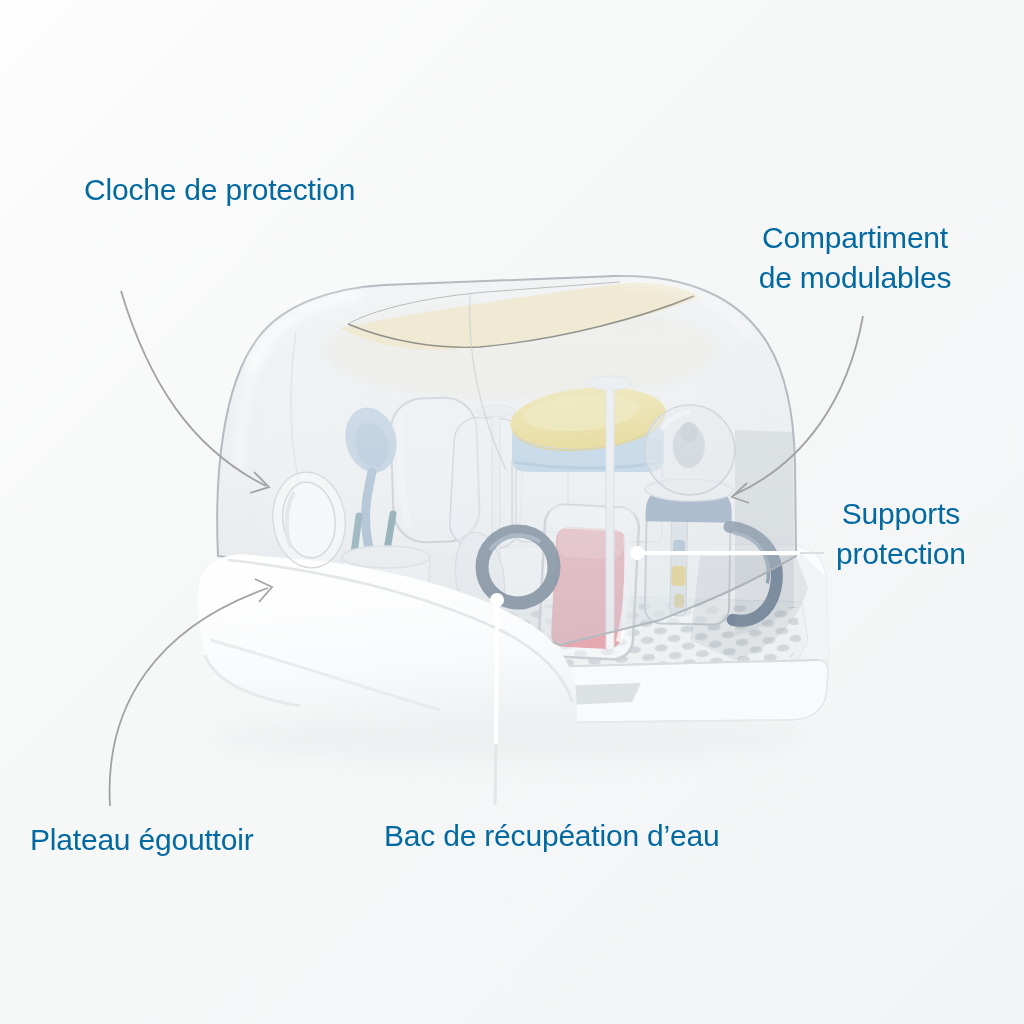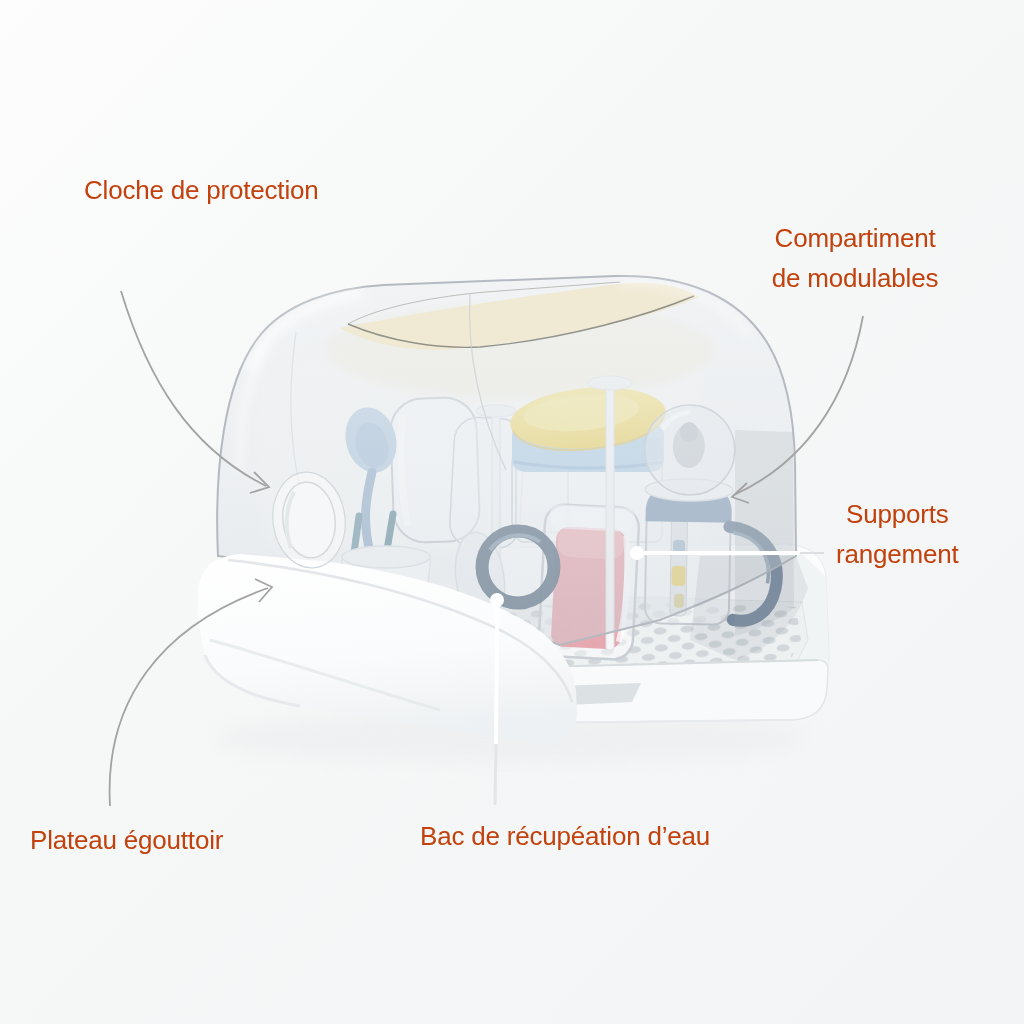--- a/index.html
+++ b/index.html
@@ -5,29 +5,29 @@
   html,body{margin:0;padding:0;}
   body{
     width:1024px;height:1024px;overflow:hidden;
     font-family:"Liberation Sans",sans-serif;
     background:linear-gradient(135deg,#fdfdfd 0%,#f6f7f7 40%,#f3f4f5 100%);
   }
   .stage{position:relative;width:1024px;height:1024px;}
   .illus{position:absolute;left:0;top:0;}
   .label{
     position:absolute;
-    font-size:26px;line-height:40px;letter-spacing:-0.2px;
-    color:#c2410c;white-space:nowrap;
+    font-size:30px;line-height:40px;letter-spacing:-0.2px;
+    color:#0369a1;white-space:nowrap;
   }
   .label span{display:block;}
   #label-cloche{left:84px;top:170px;}
   #label-compartiment{left:700px;top:218px;width:310px;text-align:center;}
   #label-supports{left:836px;top:494px;text-align:center;}
   #label-plateau{left:30px;top:820px;width:312px;}
-  #label-bac{left:384px;top:816px;margin-left:36px;}
+  #label-bac{left:384px;top:816px;}
 </style>
 </head>
 <body>
 
 <div class="stage">
 
   <svg class="illus" width="1024" height="1024" viewBox="0 0 1024 1024">
     <defs>
       <linearGradient id="gDome" x1="0" y1="0" x2="0" y2="1">
         <stop offset="0" stop-color="#eef1f4" stop-opacity="0.62"></stop>
@@ -245,21 +245,21 @@
     <span>Cloche de protection</span>
   </div>
 
   <div class="label" id="label-compartiment">
     <span>Compartiment</span>
     <span>de modulables</span>
   </div>
 
   <div class="label" id="label-supports">
     <span>Supports</span>
-    <span>rangement</span>
+    <span>protection</span>
   </div>
 
   <div class="label" id="label-plateau">
     <span>Plateau égouttoir</span>
   </div>
 
   <div class="label" id="label-bac">
     <span>Bac de récupéation d’eau</span>
   </div>
 

